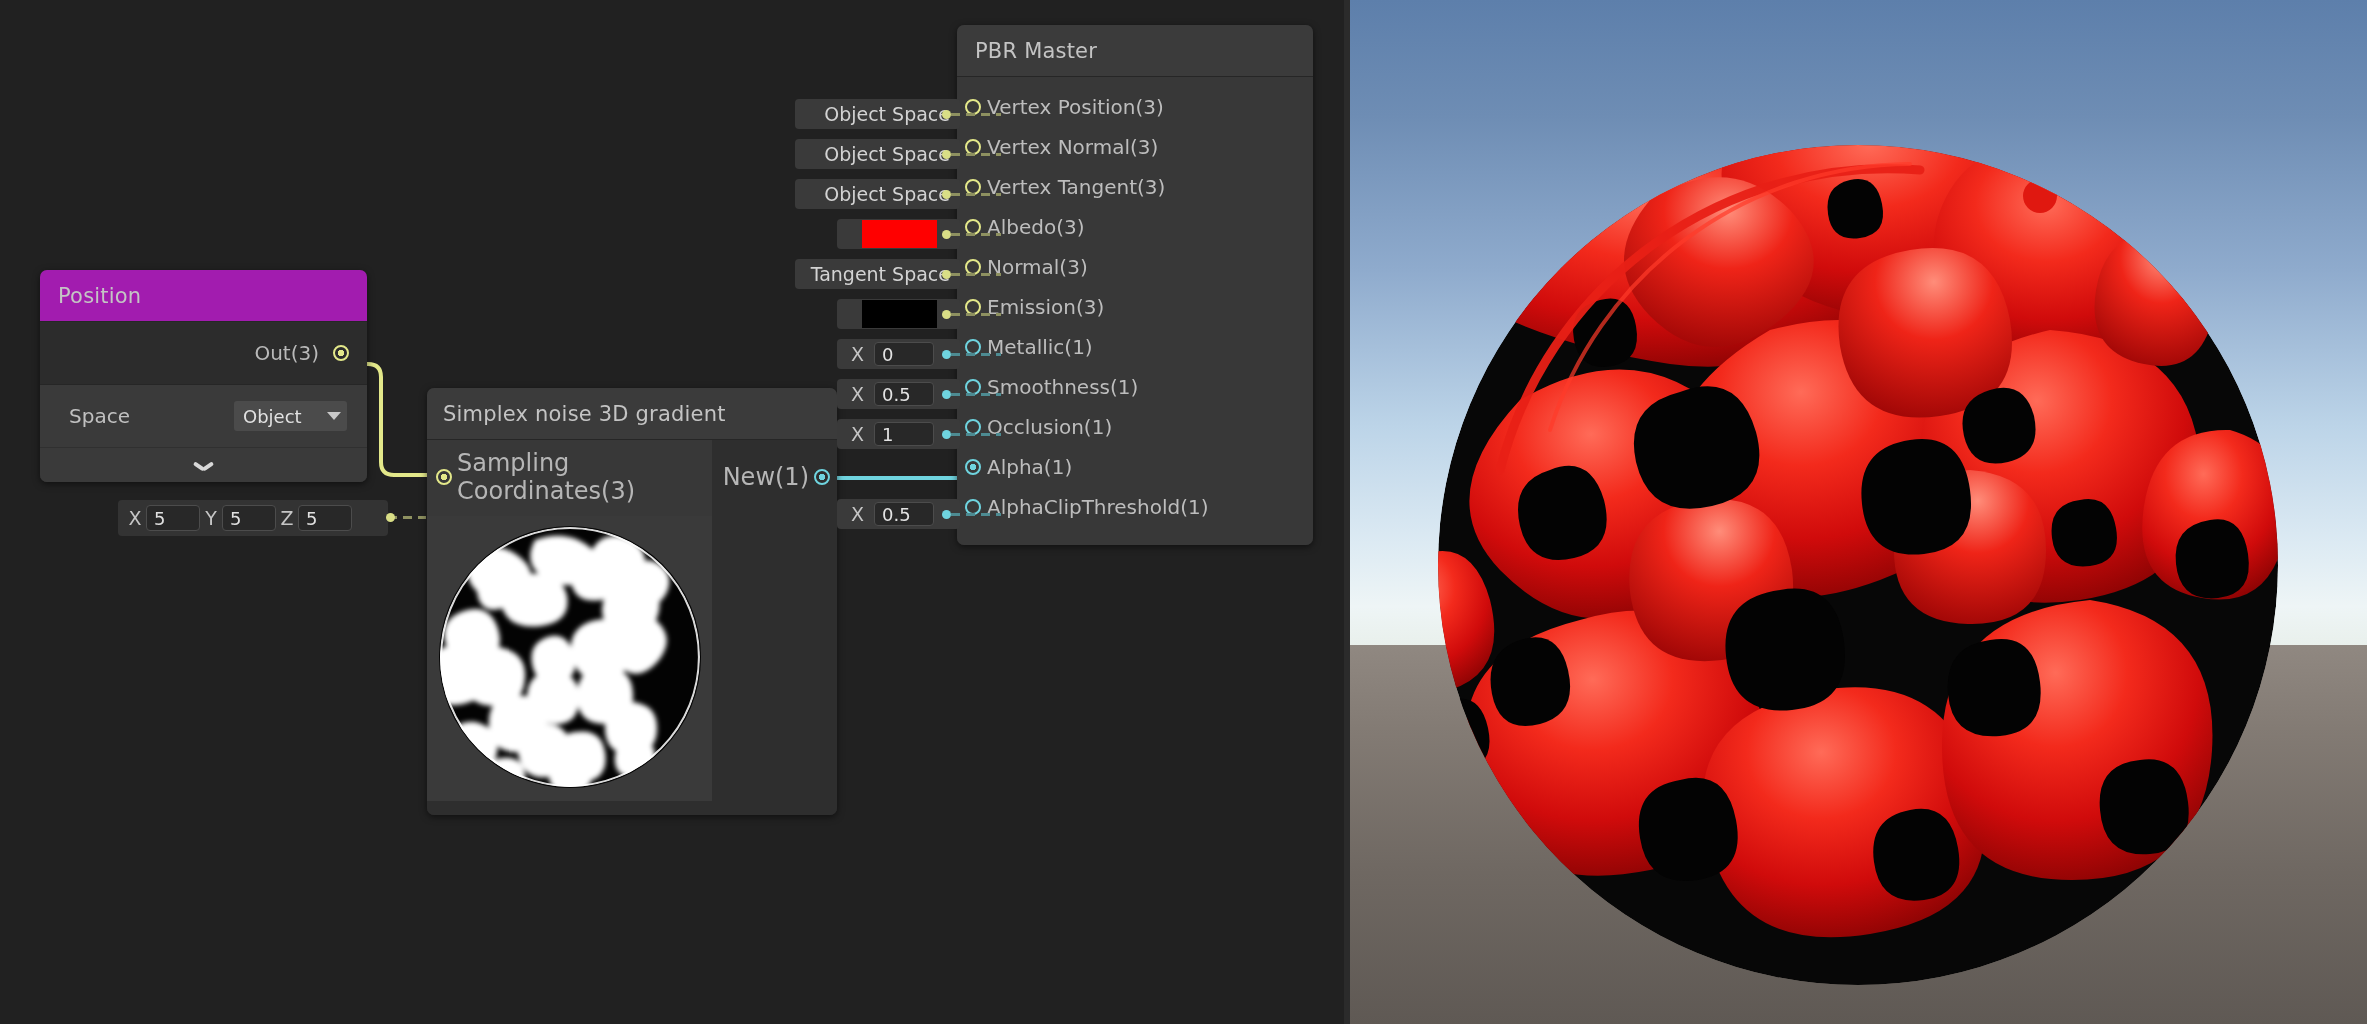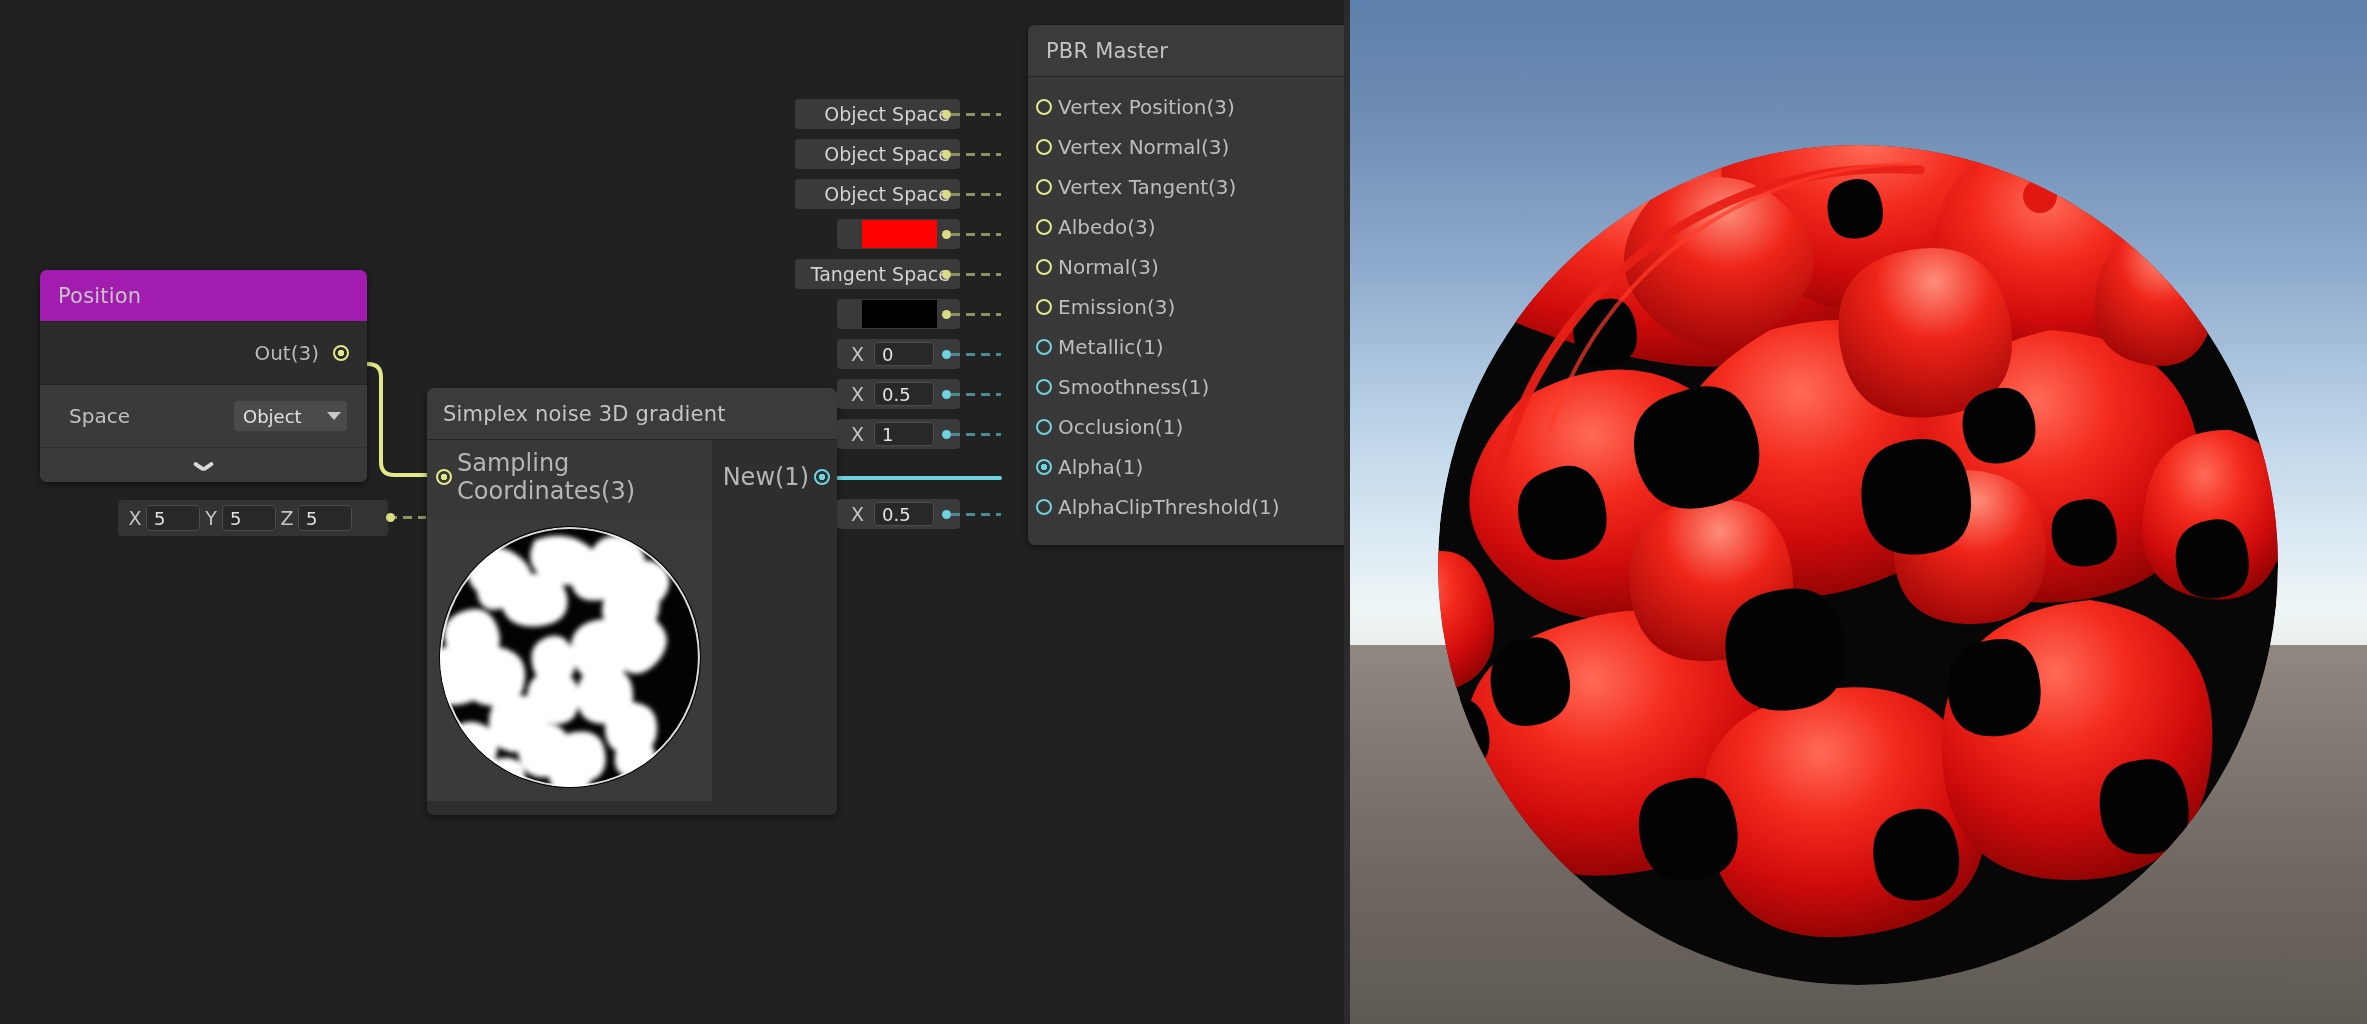--- a/index.html
+++ b/index.html
@@ -111,21 +111,21 @@
   }
   .preview-box{
     width:285px;height:285px;background:#3a3a3a;position:relative;overflow:hidden;
   }
   .noise-sphere{
     position:absolute;left:12px;top:10px;width:262px;height:262px;
     border-radius:50%;overflow:hidden;background:#050505;
   }
 
   
-  #node-pbr{left:1028px;top:25px;width:356px;}
+  #node-pbr{left:957px;top:25px;width:356px;}
   #node-pbr .node-title{background:#3b3b3b;}
   .pbr-rows{padding:10px 0 18px 0;background:#383838;}
   .pbr-row{
     height:40px;display:flex;align-items:center;position:relative;
     padding-left:4px;
   }
   .pbr-label{color:#bdbdbd;font-size:20px;margin-left:26px;}
 
   
   .slot{

